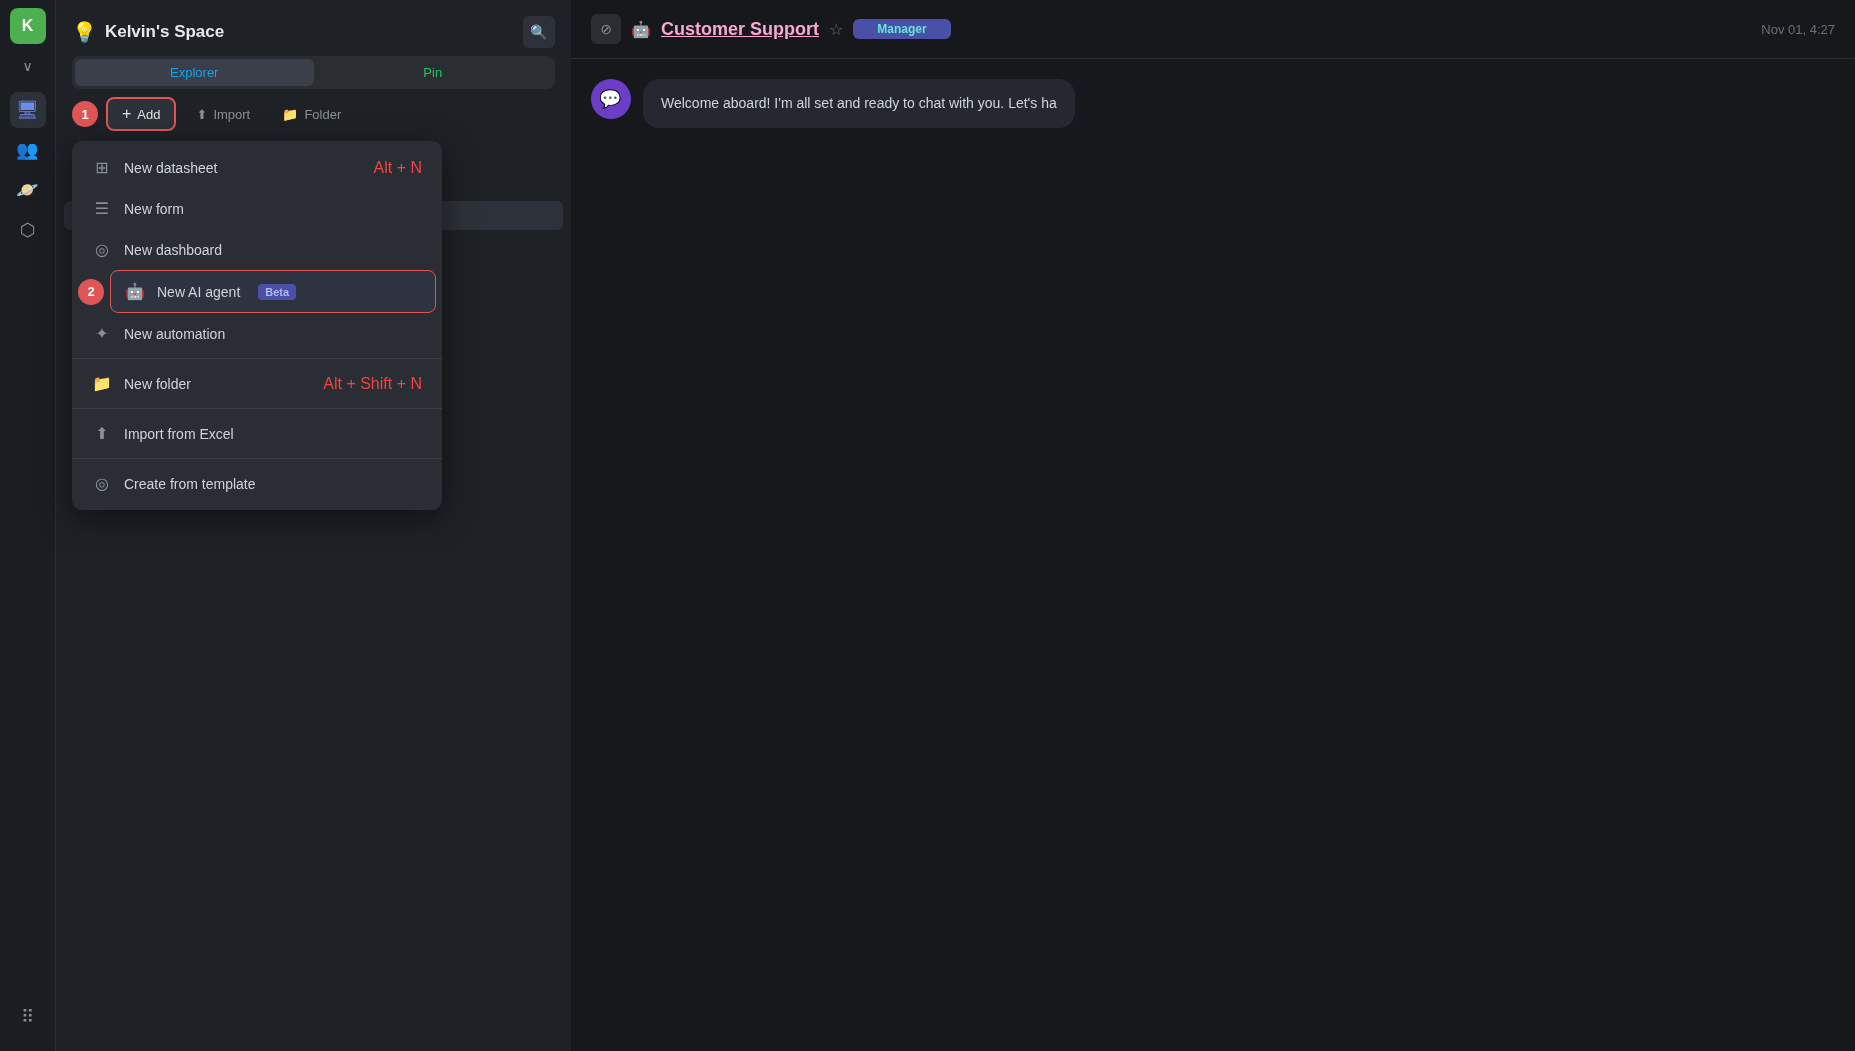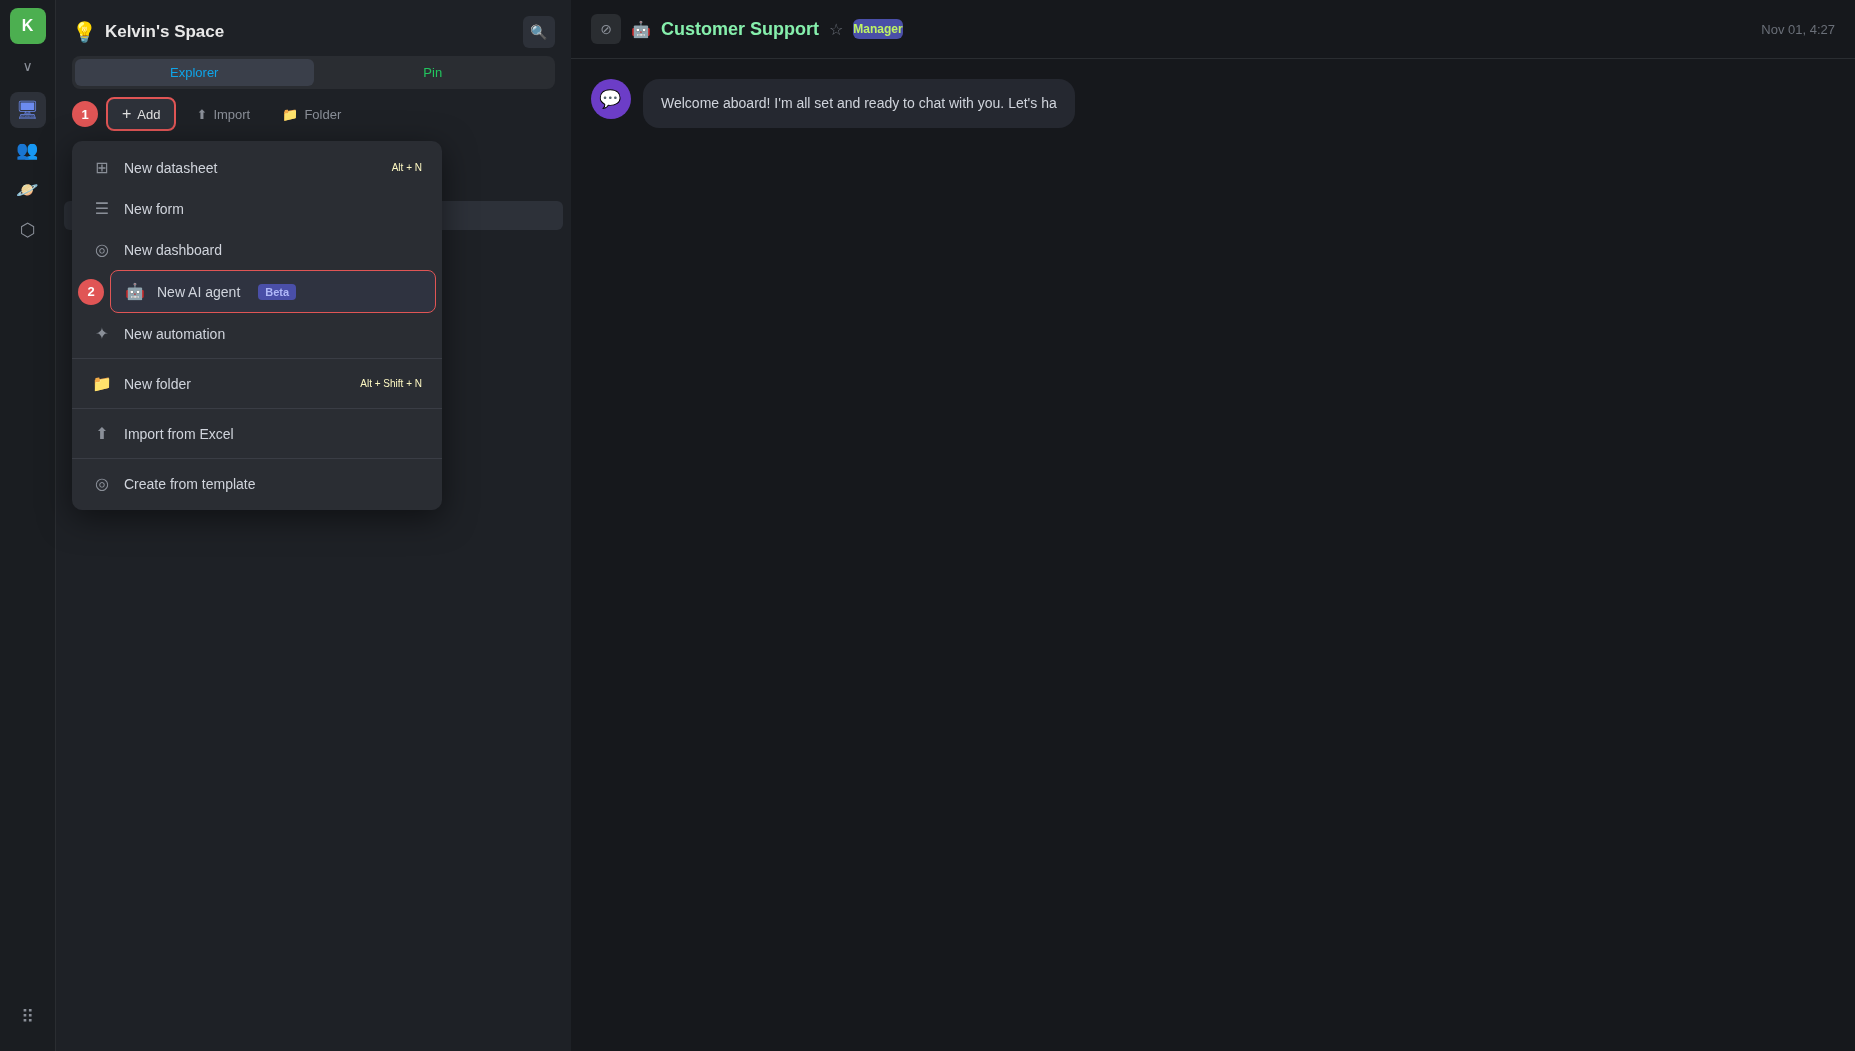--- a/index.html
+++ b/index.html
@@ -226,22 +226,22 @@
     .menu-item.highlighted {
       background: #2f3340;
       border: 1.5px solid #e05555;
       border-radius: 8px;
       margin: 2px 6px;
       padding: 11px 14px;
     }
 
     .menu-item .shortcut {
       margin-left: auto;
-      font-size: 10px;
-      color: #fef9c3;
+      font-size: 16px;
+      color: #ef4444;
     }
 
     .menu-item-icon {
       font-size: 16px;
       width: 20px;
       text-align: center;
       color: #8a8f98;
     }
 
     .beta-badge {
@@ -326,35 +326,36 @@
     }
 
     .header-icon {
       font-size: 16px;
       color: #8a8f98;
     }
 
     .header-title {
       font-size: 18px;
       font-weight: 600;
-      color: #86efac;
+      color: #f9a8d4;
+      text-decoration: underline;
     }
 
     .star-btn {
       font-size: 16px;
       color: #6a6f78;
       cursor: pointer;
     }
 
     .manager-badge {
       background: #4a4fa8;
-      color: #bef264;
+      color: #5eead4;
       font-size: 12px;
       font-weight: 600;
-      padding: 3px 0;
+      padding: 3px 24px;
       border-radius: 6px;
     }
 
     .header-right {
       margin-left: auto;
       display: flex;
       align-items: center;
       gap: 12px;
       text-align: right;
     }

